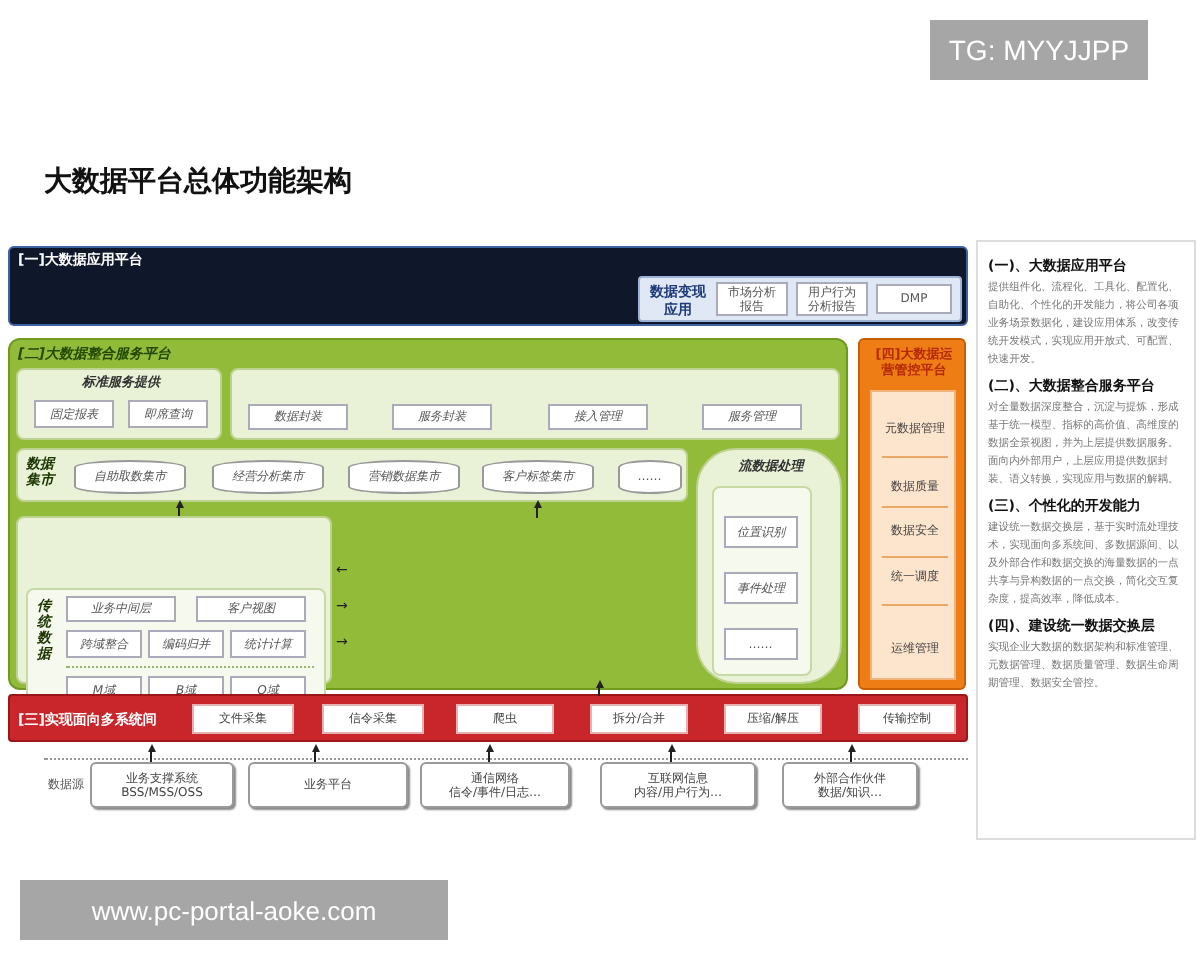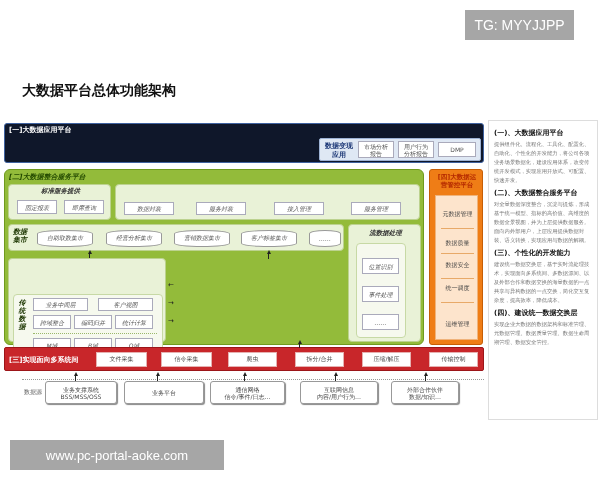--- a/index.html
+++ b/index.html
@@ -115,21 +115,21 @@
       <div class="abs box" style="left:60px; top:43px; width:38px; height:14px;">B域</div>
       <div class="abs box" style="left:101px; top:43px; width:38px; height:14px;">O域</div>
     </div>
   </div>
 
   <div class="abs" style="left:163px; top:111px; font-size:7px; color:#222;">←</div>
   <div class="abs" style="left:163px; top:129px; font-size:7px; color:#222;">→</div>
   <div class="abs" style="left:163px; top:147px; font-size:7px; color:#222;">→</div>
 
 
-  <div class="abs gpanel" style="left:343px; top:54px; width:73px; height:118px;">
+  <div class="abs gpanel" style="left:343px; top:54px; width:73px; height:118px;border-radius:20px;">
     <div class="abs ptitle" style="left:0; top:4px; width:73px;">流数据处理</div>
     <div class="abs gsub" style="left:7px; top:18px; width:50px; height:95px;">
       <div class="abs box" style="left:5px; top:14px; width:37px; height:16px;">位置识别</div>
       <div class="abs box" style="left:5px; top:42px; width:37px; height:16px;">事件处理</div>
       <div class="abs box" style="left:5px; top:70px; width:37px; height:16px;">……</div>
     </div>
   </div>
 </div>
 
 <div class="abs layer4">

